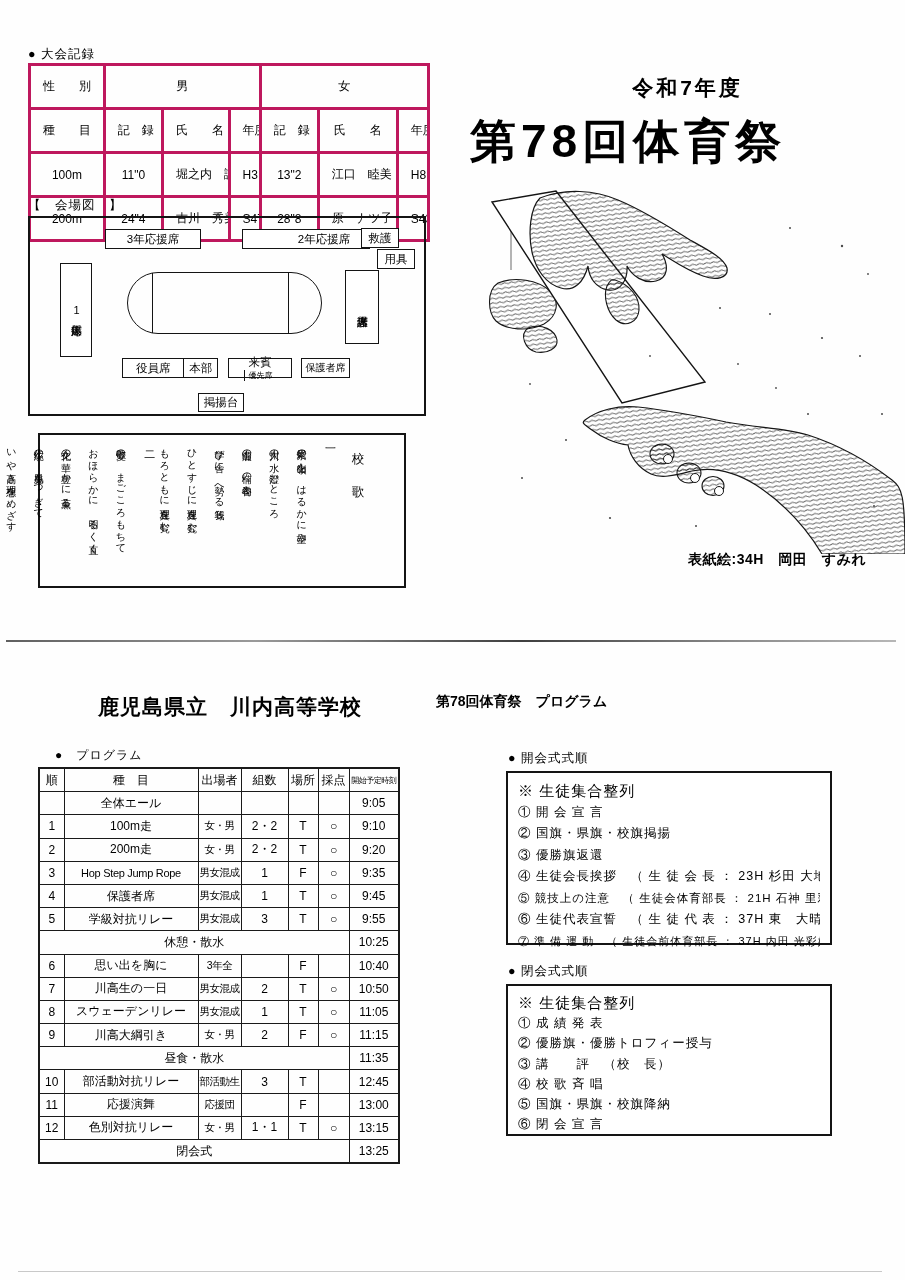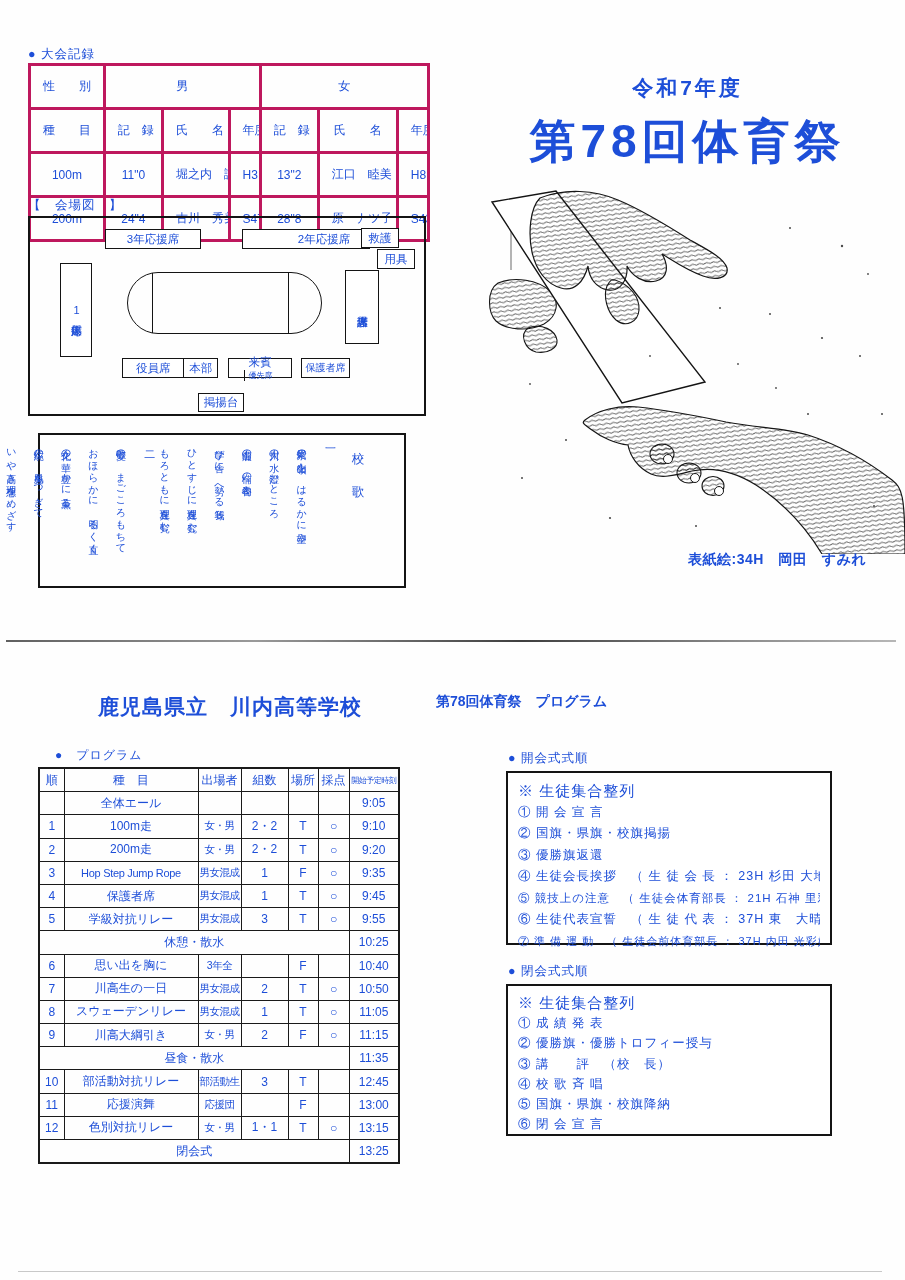--- a/index.html
+++ b/index.html
@@ -1,17 +1,17 @@
 <!DOCTYPE html>
 <html><head>
 <meta charset="utf-8">
 <style>
   html,body{margin:0;padding:0;background:#e8e8e8;}
   .page{position:relative;width:905px;height:1280px;background:#fefefe;
-        font-family:"Liberation Sans",sans-serif;color:#1d4ed8;overflow:hidden;}
+        font-family:"Liberation Sans",sans-serif;color:#000000;overflow:hidden;}
   .abs{position:absolute;}
 
   
   .sec-label{font-size:12.5px;letter-spacing:1px;white-space:nowrap;}
 
   
   .records-table{border-collapse:collapse;table-layout:fixed;width:402px;
                  border:2px solid #1a1a1a;}
   .records-table td{border:3px solid #be185d;font-size:12px;text-align:center;
                     padding:12px;height:13px;white-space:nowrap;overflow:hidden;}
@@ -34,21 +34,21 @@
             text-orientation:upright;}
   .song-box p{margin:0 2.4px;font-size:10px;line-height:1;letter-spacing:.5px;}
   .song-title{font-size:12.5px !important;letter-spacing:11px !important;
               padding-block-start:24px;margin:0 6px 0 15px !important;}
   .verse-num{font-size:11px !important;margin:0 3.4px !important;padding-block-start:1px;}
   .song-line{padding-block-start:15px;}
 
   
   .cover-year{left:470px;top:74px;width:435px;text-align:center;font-size:21px;
               font-weight:bold;letter-spacing:3px;}
-  .cover-title{left:470px;top:111px;width:435px;text-align:center;font-size:46px;
+  .cover-title{left:470px;top:111px;width:435px;font-size:46px;
                font-weight:bold;letter-spacing:5px;white-space:nowrap;}
   .cover-caption{left:688px;top:551px;font-size:14px;font-weight:600;letter-spacing:.5px;}
 
   
   .fold-line{left:6px;top:640px;width:890px;height:1.5px;opacity:.85;
              background:linear-gradient(90deg,#444,#888 28%,#1d1d1d 58%,#777 82%,#aaa);}
   .bottom-line{left:18px;top:1271px;width:864px;height:1px;background:#9a9a9a;opacity:.55;}
 
   
   .h-school{left:28px;top:693px;width:404px;text-align:center;font-size:21px;

